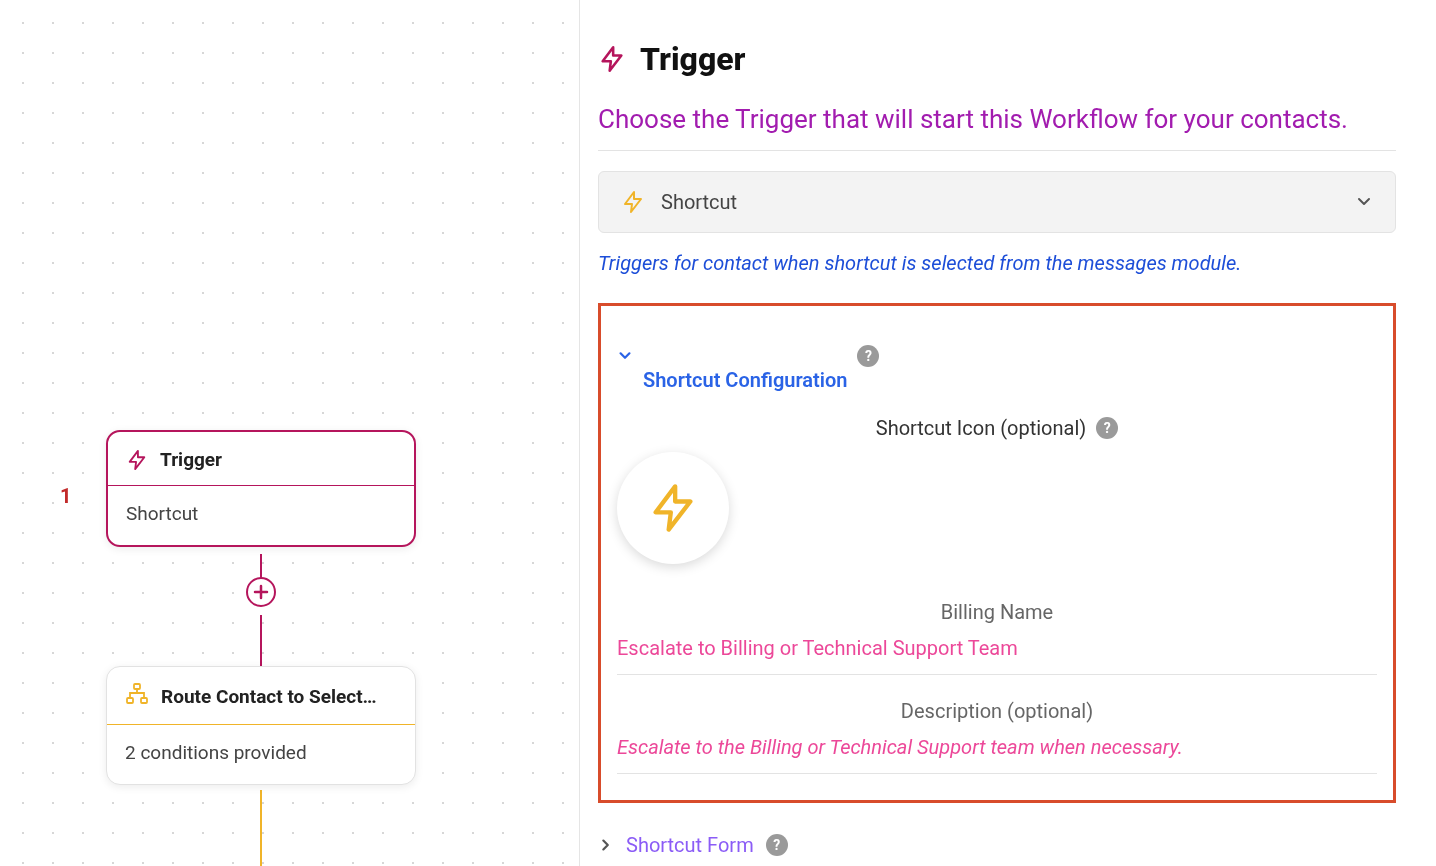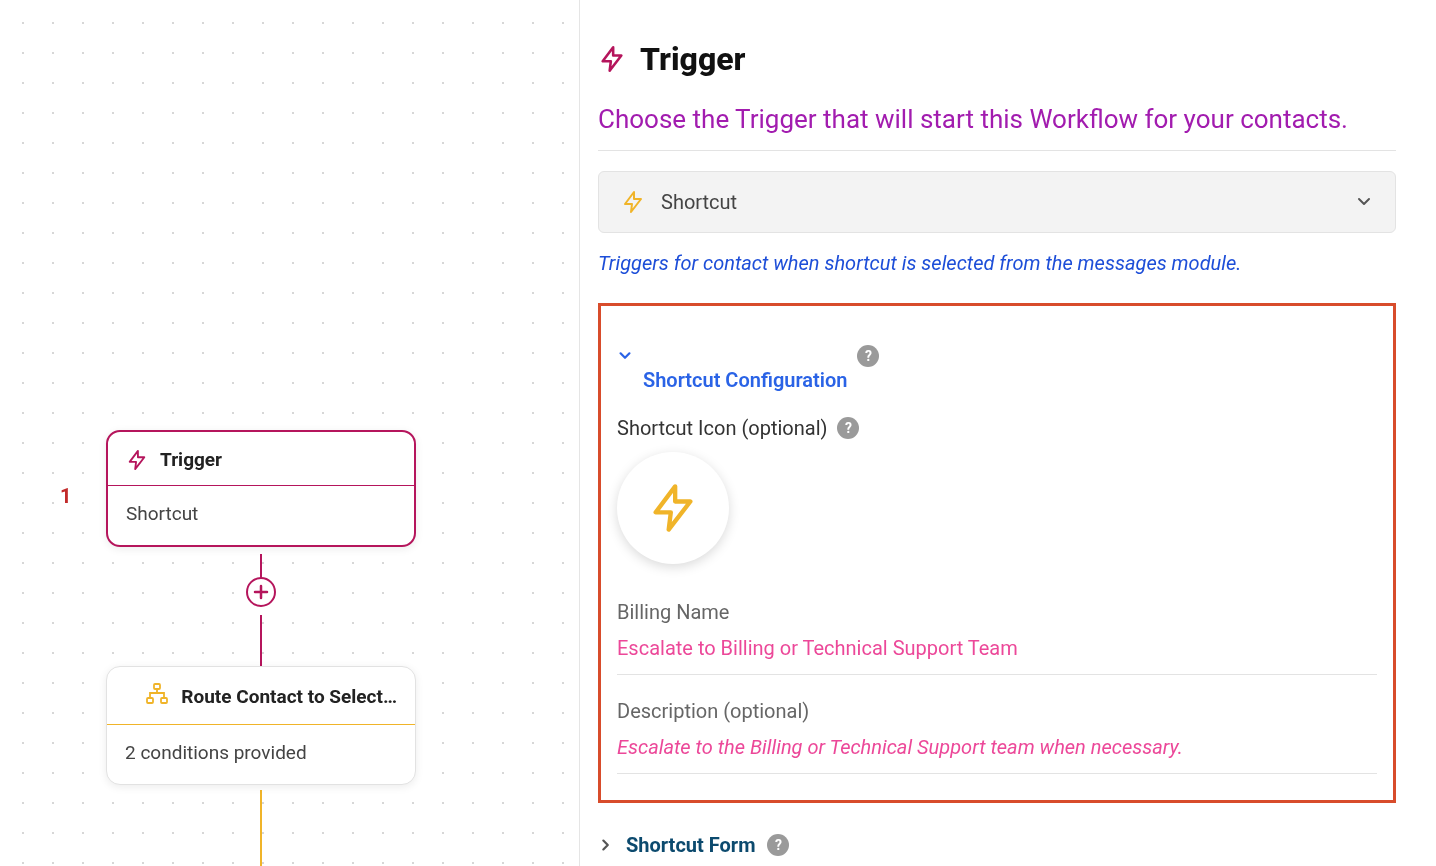--- a/index.html
+++ b/index.html
@@ -30,21 +30,21 @@
     box-shadow: 0 2px 8px rgba(0,0,0,0.08);
   }
   .node-trigger { border: 2px solid #b5155c; top: 430px; left: 106px; }
   .node-route   { border: 1px solid #e2e2e2; top: 666px; left: 106px; }
   .node-header {
     display: flex; align-items: center; gap: 12px;
     padding: 16px 18px 14px 18px;
     font-size: 19px;
   }
   .node-trigger .node-header { font-weight: 700; color: #222; border-bottom: 1px solid #b5155c; }
-  .node-route   .node-header { font-weight: 700; color: #222; border-bottom: 1px solid #f0b429; justify-content: flex-end; }
+  .node-route   .node-header { font-weight: 700; color: #222; border-bottom: 1px solid #f0b429; }
   .node-body { padding: 16px 18px 20px 18px; font-size: 19px; color: #444; }
   .step-num {
     position: absolute;
     left: 60px; top: 484px;
     color: #c22a2a; font-weight: 700; font-size: 20px;
   }
   
   .conn-line {
     position: absolute;
     left: 260px; width: 2px;
@@ -93,21 +93,21 @@
     display:flex; align-items:center; gap:10px; margin-bottom: 24px;
   }
   .section-header.blue .title { color:#2a63e6; font-weight:600; font-size:20px; }
   .section-header .title { font-size:20px; font-weight:600; color:#222;margin-top:48px; }
   .help-circle {
     width:22px; height:22px; border-radius:50%; background:#9a9a9a;
     color:#fff; font-weight:700; font-size:14px;
     display:inline-flex; align-items:center; justify-content:center;
     cursor:pointer;
   }
-  .field-label { font-size:20px; color:#333; display:flex; align-items:center; gap:10px; margin-bottom: 12px; }
+  .field-label { font-size:20px; color:#333; display:flex; align-items:center; gap:10px; margin-bottom: 12px; justify-content: center; }
   .icon-picker {
     width: 112px; height:112px; border-radius:50%;
     background:#fff;
     display:flex; align-items:center; justify-content:center;
     box-shadow: 0 3px 12px rgba(0,0,0,0.15);
     margin-bottom: 36px;
     cursor:pointer;
   }
   .text-row { font-size:20px; color:#ec4899; padding-bottom: 14px; border-bottom:1px solid #e3e3e3; margin-bottom: 24px; }
   .text-row:last-child { margin-bottom:0;font-style:italic; }
@@ -225,17 +225,17 @@
     <div class="text-row">Escalate to the Billing or Technical Support team when necessary.</div>
 
   </div>
 
   <div class="shortcut-form-row">
     <span class="chevron">
       <svg width="16" height="16" viewBox="0 0 18 18">
           <path d="M6 4 L11 9 L6 14" fill="none" stroke="#555" stroke-width="2.5" stroke-linecap="round" stroke-linejoin="round"></path>
         </svg>
     </span>
-    <span class="title" style="font-size:20px; font-weight:700; color:#0c4a6e;">Shortcut Form</span>
+    <span class="title" style="font-size:20px; font-weight:400; color:#8b5cf6;">Shortcut Form</span>
     <span class="help-circle">?</span>
   </div>
 
 </div>
 
 </body></html>

